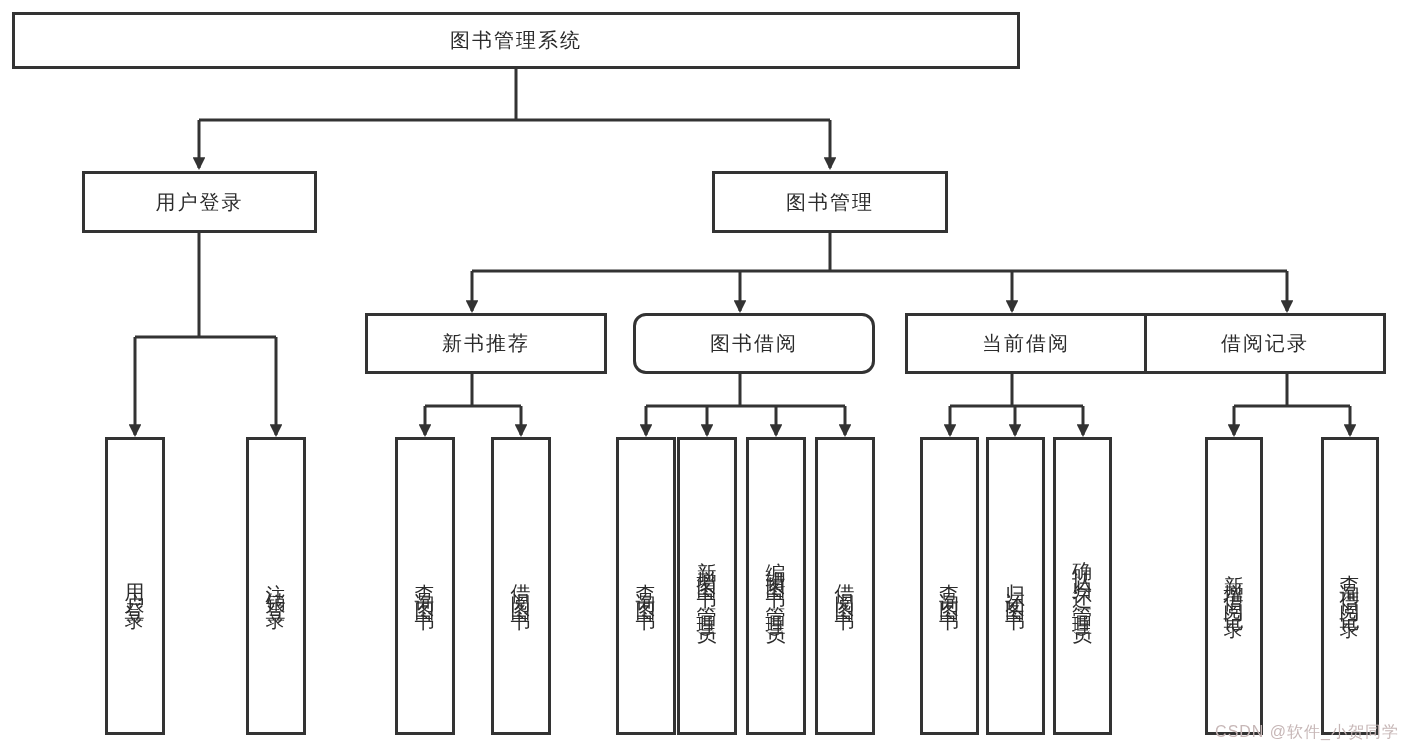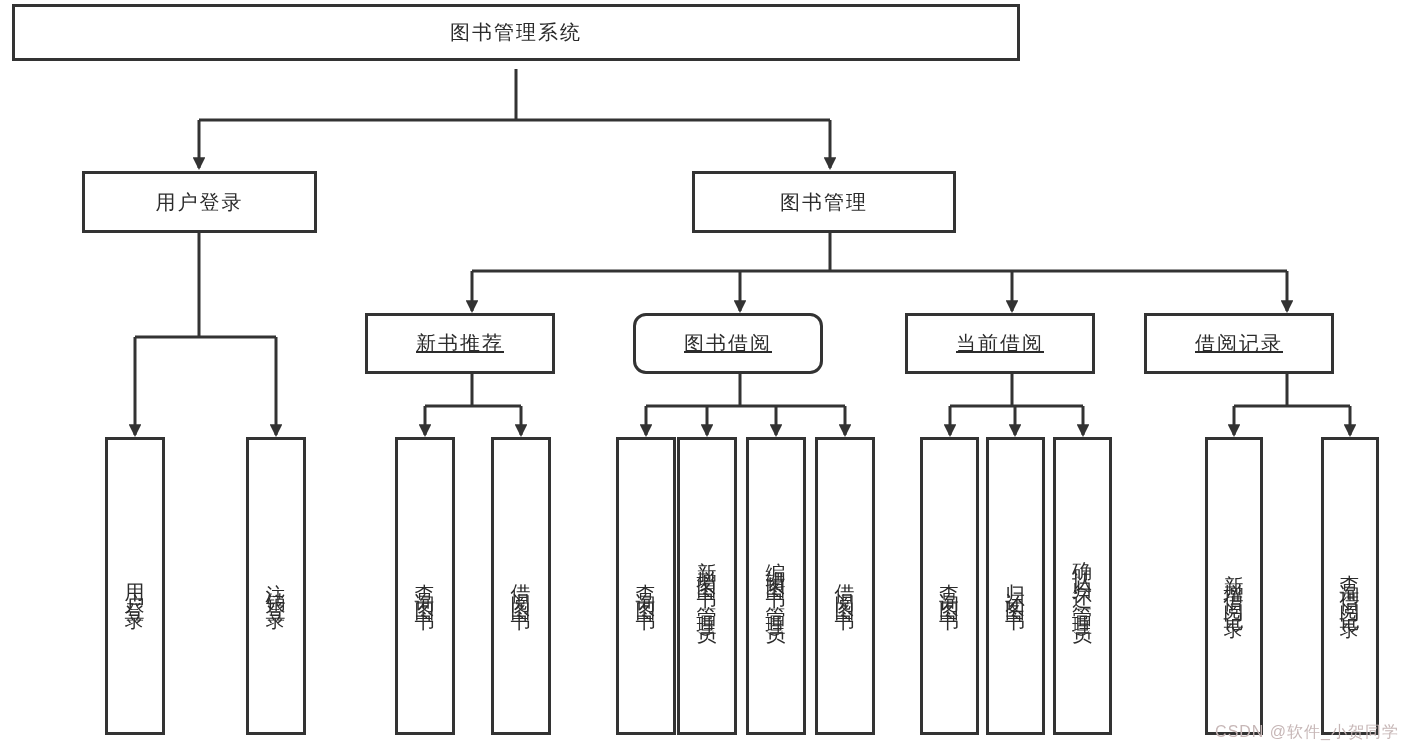--- a/index.html
+++ b/index.html
@@ -40,23 +40,23 @@
     border: 3px solid var(--line, #333);
     display: flex;
     align-items: center;
     justify-content: center;
     color: var(--text, #2b2b2b);
     font-size: 20px;
     letter-spacing: 2px;
     white-space: nowrap;
   }
 
-  .node.root   { left: 12px;  top: 4px;  width: 1008px; height: 57px; }
+  .node.root   { left: 12px;  top: 12px;  width: 1008px; height: 57px; }
   .node.lvl2   { top: 171px; height: 62px; }
-  .node.lvl3   { top: 313px; height: 61px; width: 190px; text-decoration: underline; }
+  .node.lvl3   { top: 313px; height: 61px; width: 242px; }
 
   .leaf {
     position: absolute;
     top: 437px;
     height: 298px;
     width: 60px;
     background: var(--box_bg, #fff);
     border: 3px solid var(--line, #333);
     display: flex;
     align-items: center;
@@ -124,21 +124,21 @@
     <path d="M1083 406 V435" marker-end="url(#arrowhead)"></path>
 
     <path d="M1287 374 V406 M1234 406 H1350"></path>
     <path d="M1234 406 V435" marker-end="url(#arrowhead)"></path>
     <path d="M1350 406 V435" marker-end="url(#arrowhead)"></path>
   </svg>
 
   <div class="node root">图书管理系统</div>
 
   <div class="node lvl2" style="left:82px; width:235px;">用户登录</div>
-  <div class="node lvl2" style="left:692px; width:264px;">图书管理</div>
+  <div class="node lvl2" style="left:712px; width:236px;">图书管理</div>
 
   <div class="node lvl3" style="left:365px;">新书推荐</div>
   <div class="node lvl3" style="left:633px;border-radius:13px;">图书借阅</div>
   <div class="node lvl3" style="left:905px;">当前借阅</div>
   <div class="node lvl3" style="left:1144px;">借阅记录</div>
 
   <div class="leaf" style="left:105px;">
     <span class="vtext">用户登录</span>
   </div>
   <div class="leaf" style="left:246px;">

